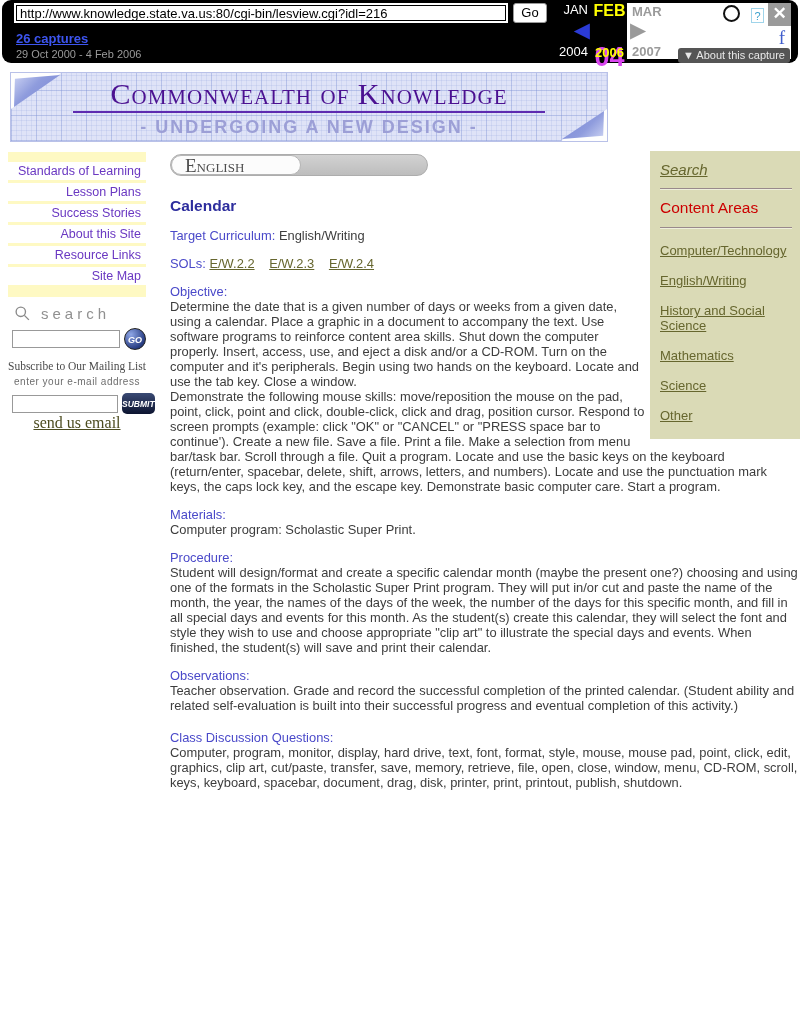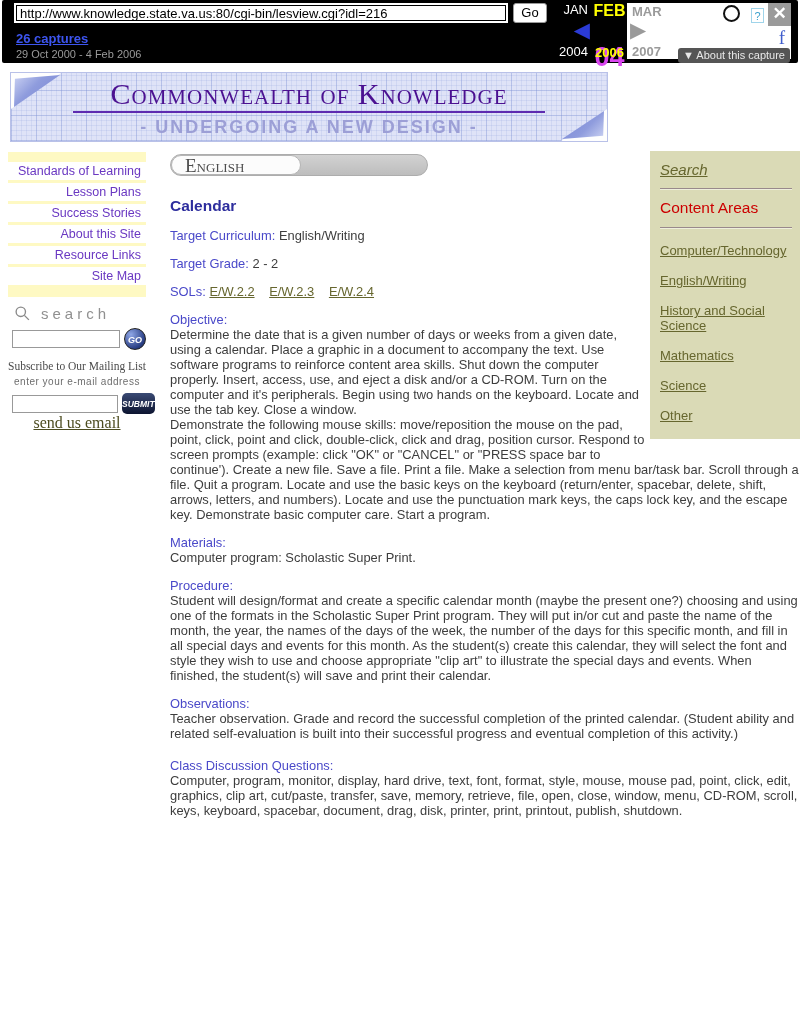--- a/index.html
+++ b/index.html
@@ -1,19 +1,19 @@
 <!DOCTYPE html>
 <html><head>
 <meta charset="utf-8">
 <style>
   * { margin:0; padding:0; box-sizing:border-box; }
   html,body { width:800px; height:1024px; background:#fff; font-family:"Liberation Sans", sans-serif; position:relative; overflow:hidden; }
 
   
-  .wb-toolbar { position:absolute; left:2px; top:0; width:796px; height:63px; background:#000; border-radius:2px; }
+  .wb-toolbar { position:absolute; left:2px; top:0; width:796px; height:63px; background:#000; border-radius:9px; }
   .wb-url { position:absolute; left:12px; top:3px; width:494px; height:20px; background:#fff; border:2px solid #fff; box-shadow:inset 0 0 0 1px #000; font-family:"Liberation Sans", sans-serif; font-size:13px; color:#000; padding:0 4px; }
   .wb-go { position:absolute; left:511px; top:3px; width:34px; height:20px; background:#fff; color:#000; border:1px solid #999; border-radius:3px; font-size:13px; line-height:18px; text-align:center; cursor:pointer; }
   .wb-captures { position:absolute; left:14px; top:31px; color:#3d55f0; font-weight:bold; font-size:13px; text-decoration:underline; cursor:pointer; }
   .wb-range { position:absolute; left:14px; top:48px; color:#9a9a9a; font-size:11px; }
   .wb-col-prev { position:absolute; left:548px; top:0; width:40px; height:63px; text-align:right; }
   .wb-prev-month { position:absolute; right:2px; top:2px; color:#fff; font-weight:normal; font-size:13px; }
   .wb-prev-arrow { position:absolute; right:0; top:18px; color:#2b3bd6; font-size:21px; cursor:pointer; }
   .wb-prev-year { position:absolute; right:2px; top:44px; color:#fff; font-weight:normal; font-size:13px; }
   .wb-col-cur { position:absolute; left:590px; top:0; width:35px; height:63px; background:#000; text-align:center; }
   .wb-cur-month { position:absolute; left:0; width:35px; top:2px; color:#ffff00; font-weight:bold; font-size:16px; }
@@ -170,24 +170,20 @@
     <div class="tab-active">English</div>
   </div>
 
   <div class="page-title">Calendar</div>
 
   <p class="para">
     <span class="lbl">Target Curriculum:</span>
     <span>English/Writing</span>
   </p>
   <p class="para">
-    <span class="lbl">Target Grade:</span>
-    <span>2 - 2</span>
-  </p>
-  <p class="para">
     <span class="lbl">SOLs:</span>
     <a class="sol-link">E/W.2.2</a>
     <a class="sol-link">E/W.2.3</a>
     <a class="sol-link">E/W.2.4</a>
   </p>
 
   <p class="para">
     <span class="lbl">Objective:</span><br>
     <span>Determine the date that is a given number of days or weeks from a given date, using a calendar. Place a graphic in a document to accompany the text. Use software programs to reinforce content area skills. Shut down the computer properly. Insert, access, use, and eject a disk and/or a CD-ROM. Turn on the computer and it's peripherals. Begin using two hands on the keyboard. Locate and use the tab key. Close a window.</span><br>
     <span>Demonstrate the following mouse skills: move/reposition the mouse on the pad, point, click, point and click, double-click, click and drag, position cursor. Respond to screen prompts (example: click "OK" or "CANCEL" or "PRESS space bar to continue'). Create a new file. Save a file. Print a file. Make a selection from menu bar/task bar. Scroll through a file. Quit a program. Locate and use the basic keys on the keyboard (return/enter, spacebar, delete, shift, arrows, letters, and numbers). Locate and use the punctuation mark keys, the caps lock key, and the escape key. Demonstrate basic computer care. Start a program.</span>

